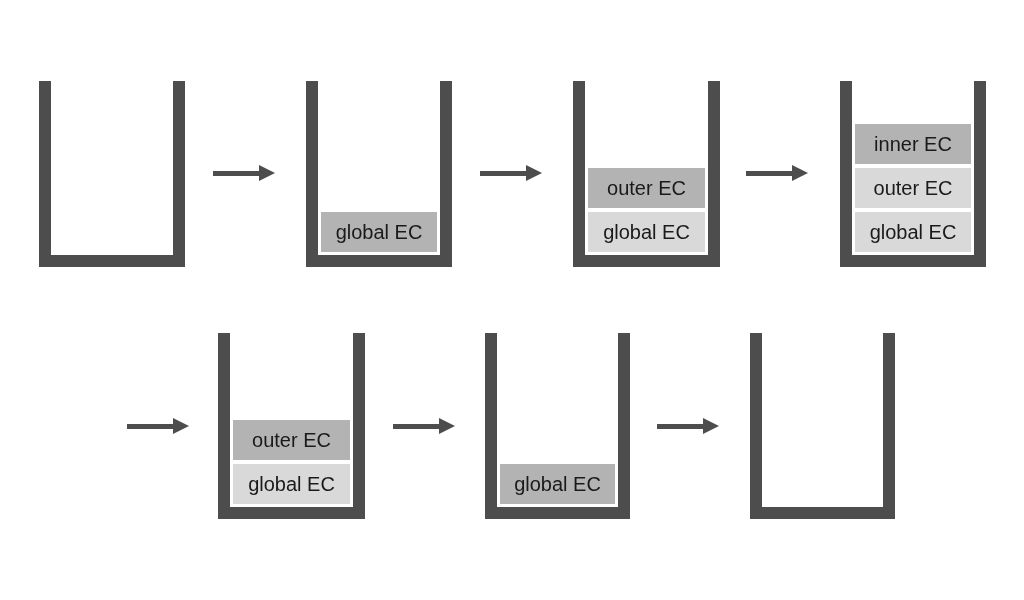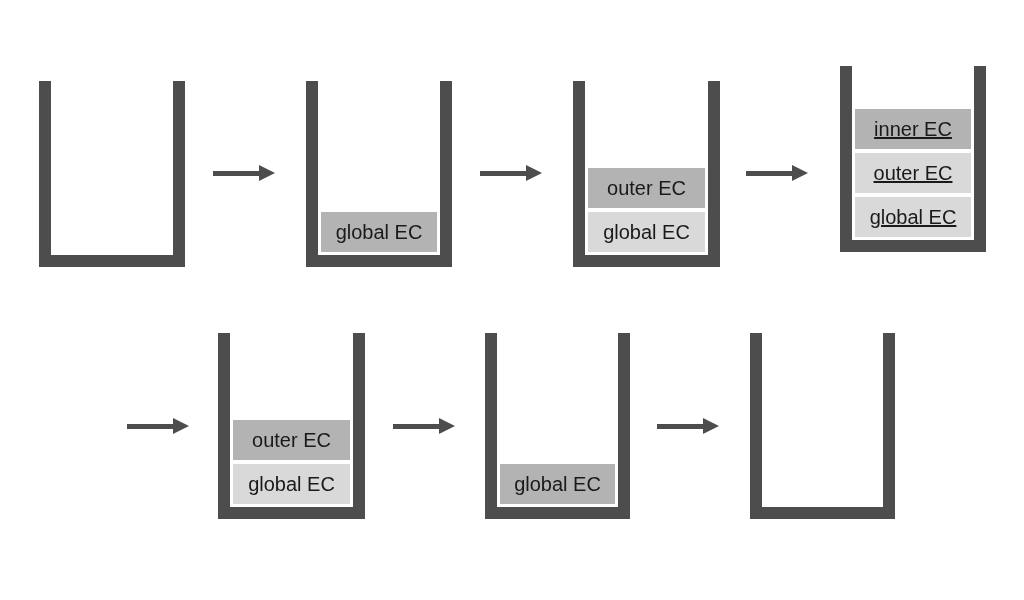--- a/index.html
+++ b/index.html
@@ -56,21 +56,21 @@
   .arrow .head {
     width: 0; height: 0;
     border-top: 8px solid transparent;
     border-bottom: 8px solid transparent;
     border-left: 16px solid var(--wall);
   }
   
   #stack-1 { left: 39px;  top: 81px;  width: 146px; }
   #stack-2 { left: 306px; top: 81px;  width: 146px; }
   #stack-3 { left: 573px; top: 81px;  width: 147px; }
-  #stack-4 { left: 840px; top: 66px;  width: 146px; text-decoration: underline; }
+  #stack-4 { left: 840px; top: 81px;  width: 146px; }
   #stack-5 { left: 218px; top: 333px; width: 147px; }
   #stack-6 { left: 485px; top: 333px; width: 145px; }
   #stack-7 { left: 750px; top: 333px; width: 145px; }
   #arrow-1 { left: 213px; top: 165px; }
   #arrow-2 { left: 480px; top: 165px; }
   #arrow-3 { left: 746px; top: 165px; }
   #arrow-4 { left: 127px; top: 418px; }
   #arrow-5 { left: 393px; top: 418px; }
   #arrow-6 { left: 657px; top: 418px; }
 </style>

